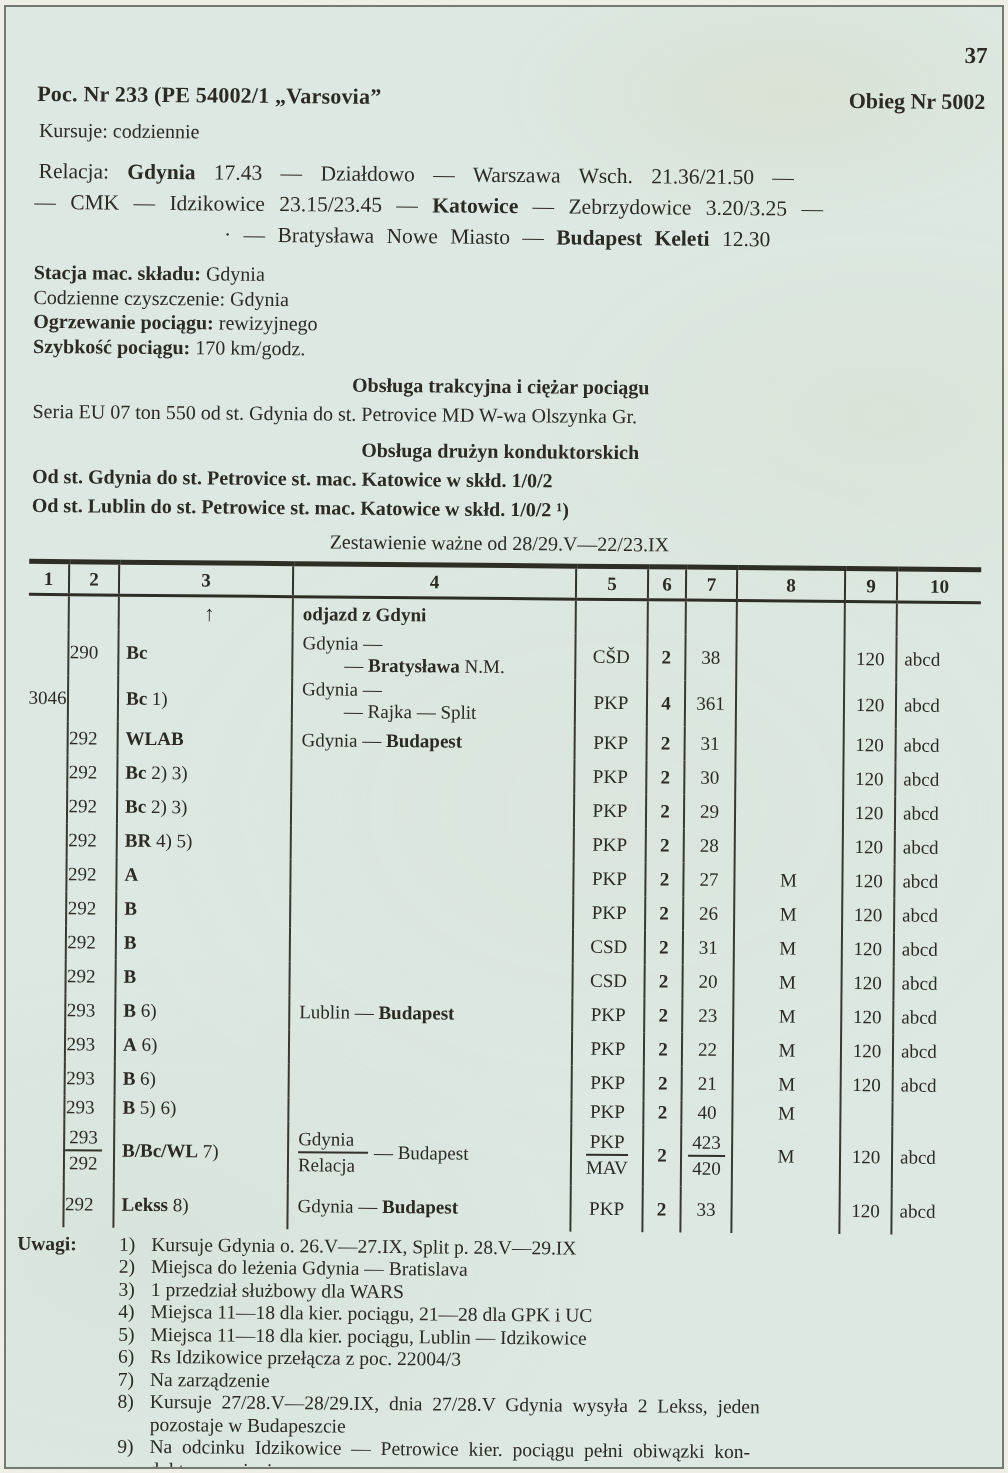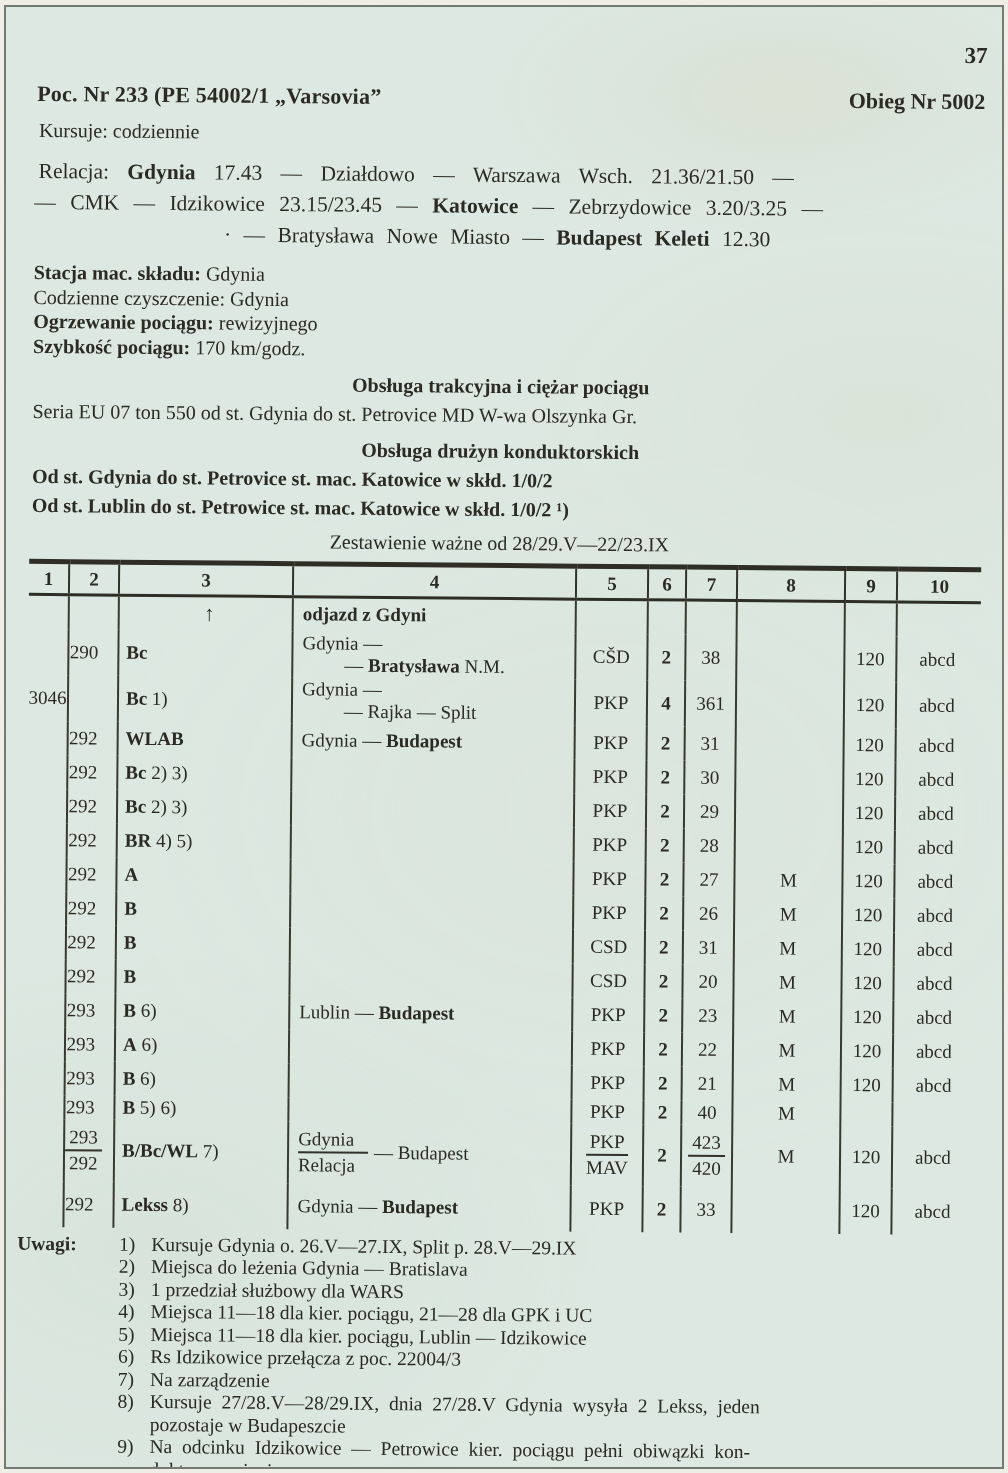--- a/index.html
+++ b/index.html
@@ -38,21 +38,21 @@
   thead td:last-child{border-right:none}
   tbody td{border-right:2px solid #3a3930;vertical-align:middle;padding:0;overflow:hidden}
   tbody td:last-child{border-right:none}
   .tc1{text-align:center}
   .tc2{text-align:right;padding-right:19px}
   .tc3{text-align:left;padding-left:7px}
   .tc3 b{font-weight:700}
   .tc4{text-align:left;padding-left:9px}
   .tc5,.tc6,.tc7,.tc8,.tc9{text-align:center}
   .tc6{font-weight:700}
-  .tc10{text-align:left;padding-left:22px}
+  .tc10{text-align:left;padding-left:7px}
   .arrow{display:block;text-align:center;font-size:21px;font-weight:700}
   .c4b{font-weight:700}
   .l2i{margin-left:42px}
   .frac{display:inline-block;text-align:center;line-height:1.12;vertical-align:middle}
   .frac .ft{display:block;border-bottom:2px solid #32312a;padding:0 4px 1px}
   .frac .fb{display:block;padding-top:1px}
   .c4frac{display:flex;align-items:center}
   .c4frac .frac{text-align:left}
   .c4frac .frac .ft{padding:0 14px 2px 0}
   .c4frac .rt{margin-left:6px}

